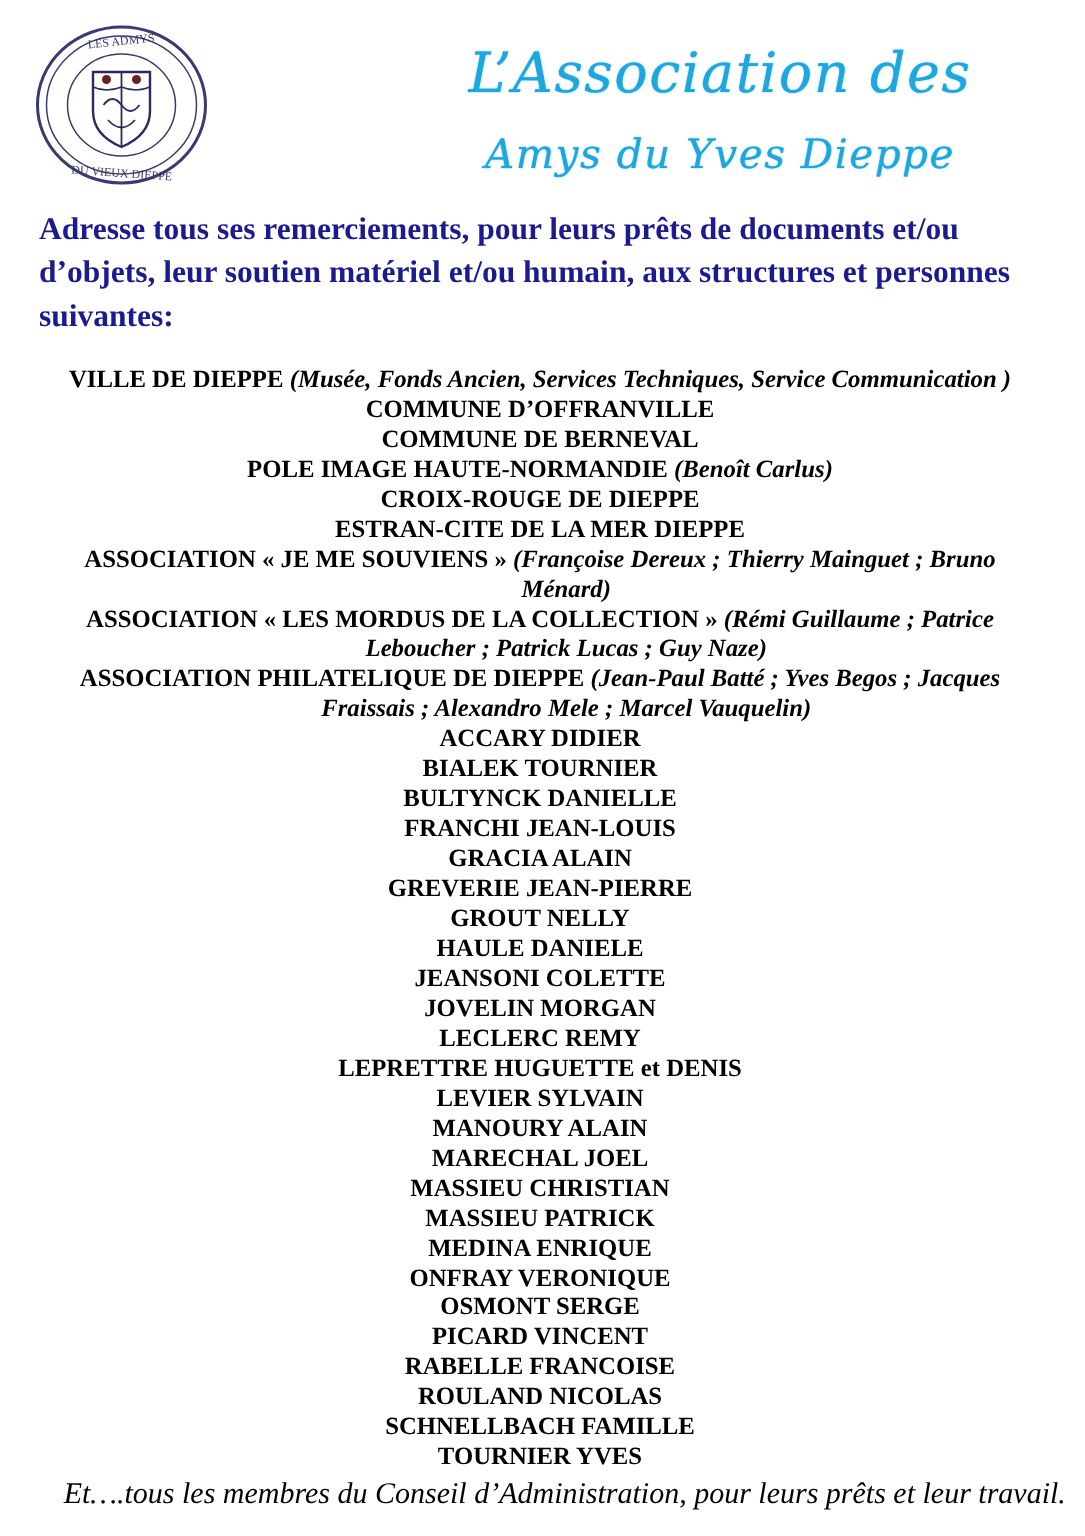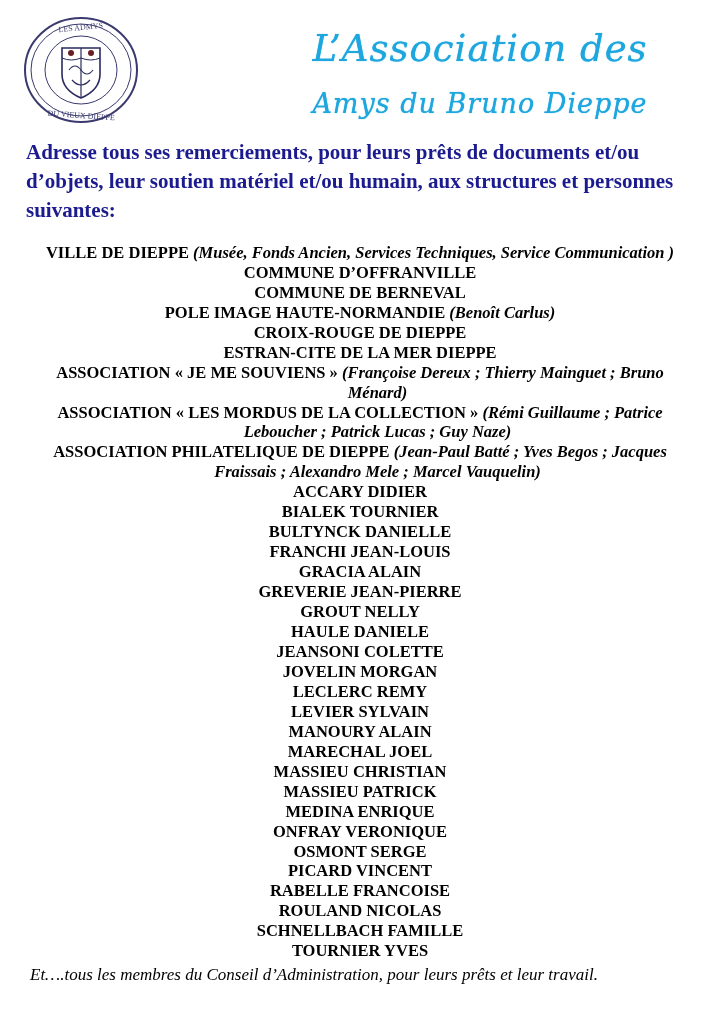--- a/index.html
+++ b/index.html
@@ -94,21 +94,22 @@
     font-style: italic;
   }
   .entry.wrap {
     padding-left: 35px;
     text-indent: -35px;
   }
 
   .footnote {
     margin: 4px 0 0 30px;
     font-style: italic;
-    font-size: 17px;
+    font-size: 20px;
+    text-align: center;
   }
 </style>
 </head>
 <body>
 
 <div class="page">
 
   <div class="header">
 
     <div class="seal">
@@ -125,21 +126,21 @@
         <path d="M50 66 q9 10 18 0" stroke="#2a2a5e" stroke-width="1.2" fill="none"></path>
         <g fill="#3a3a6e" font-family="'Liberation Serif', serif" font-size="8">
           <text x="59" y="16" text-anchor="middle" transform="rotate(-6 59 16)">LES  ADMYS</text>
           <text x="59" y="104" text-anchor="middle" transform="rotate(4 59 104)">DU VIEUX DIEPPE</text>
         </g>
       </svg>
     </div>
 
     <div class="script-title">
       <span class="script-line1">L’Association des</span>
-      <span class="script-line2">Amys du Bruno Dieppe</span>
+      <span class="script-line2">Amys du Yves Dieppe</span>
     </div>
 
   </div>
 
   <div class="intro">Adresse tous ses remerciements, pour leurs prêts de documents et/ou d’objets, leur soutien  matériel et/ou humain, aux structures et personnes suivantes:</div>
 
   <div class="entries">
 
   <div class="entry wrap"><span>VILLE DE DIEPPE</span> <span class="det">(Musée, Fonds Ancien, Services Techniques, Service Communication )</span></div>
       <div class="entry"><span>COMMUNE D’OFFRANVILLE</span></div>
@@ -154,20 +155,21 @@
       <div class="entry"><span>BIALEK TOURNIER</span></div>
       <div class="entry"><span>BULTYNCK DANIELLE</span></div>
       <div class="entry"><span>FRANCHI JEAN-LOUIS</span></div>
       <div class="entry"><span>GRACIA ALAIN</span></div>
       <div class="entry"><span>GREVERIE JEAN-PIERRE</span></div>
       <div class="entry"><span>GROUT NELLY</span></div>
       <div class="entry"><span>HAULE DANIELE</span></div>
       <div class="entry"><span>JEANSONI COLETTE</span></div>
       <div class="entry"><span>JOVELIN MORGAN</span></div>
       <div class="entry"><span>LECLERC REMY</span></div>
+      <div class="entry"><span>LEPRETTRE HUGUETTE et DENIS</span></div>
       <div class="entry"><span>LEVIER SYLVAIN</span></div>
       <div class="entry"><span>MANOURY ALAIN</span></div>
       <div class="entry"><span>MARECHAL JOEL</span></div>
       <div class="entry"><span>MASSIEU CHRISTIAN</span></div>
       <div class="entry"><span>MASSIEU PATRICK</span></div>
       <div class="entry"><span>MEDINA ENRIQUE</span></div>
       <div class="entry"><span>ONFRAY VERONIQUE</span></div>
       <div class="entry"><span>OSMONT SERGE</span></div>
       <div class="entry"><span>PICARD VINCENT</span></div>
       <div class="entry"><span>RABELLE FRANCOISE</span></div>

